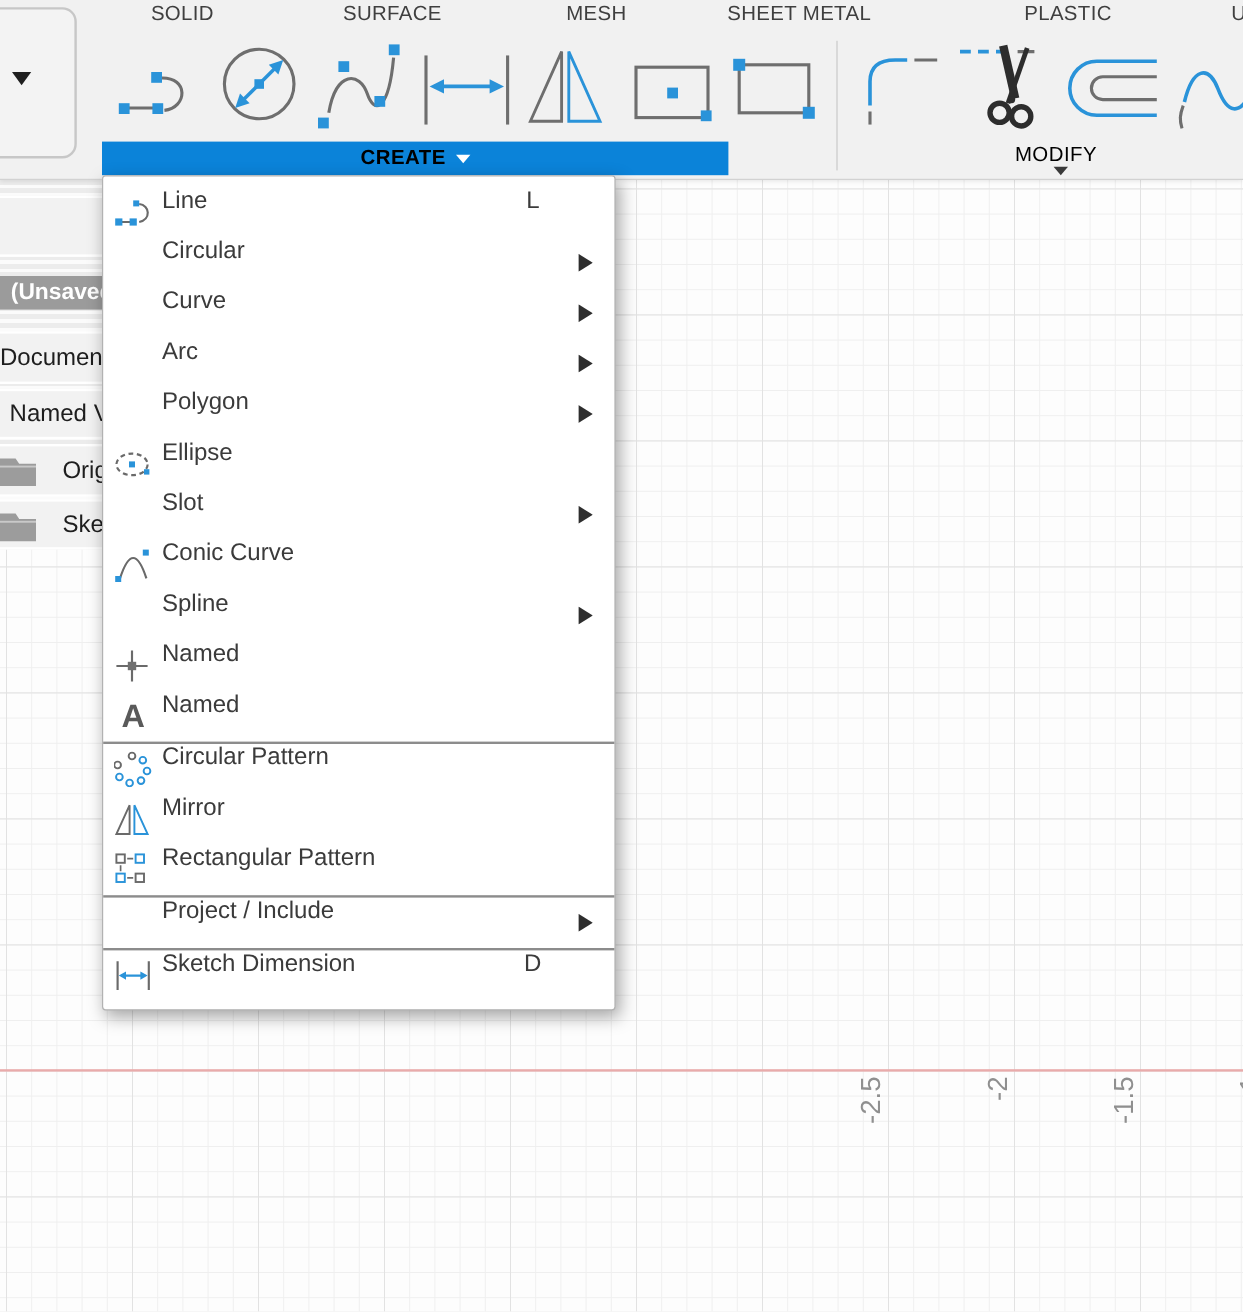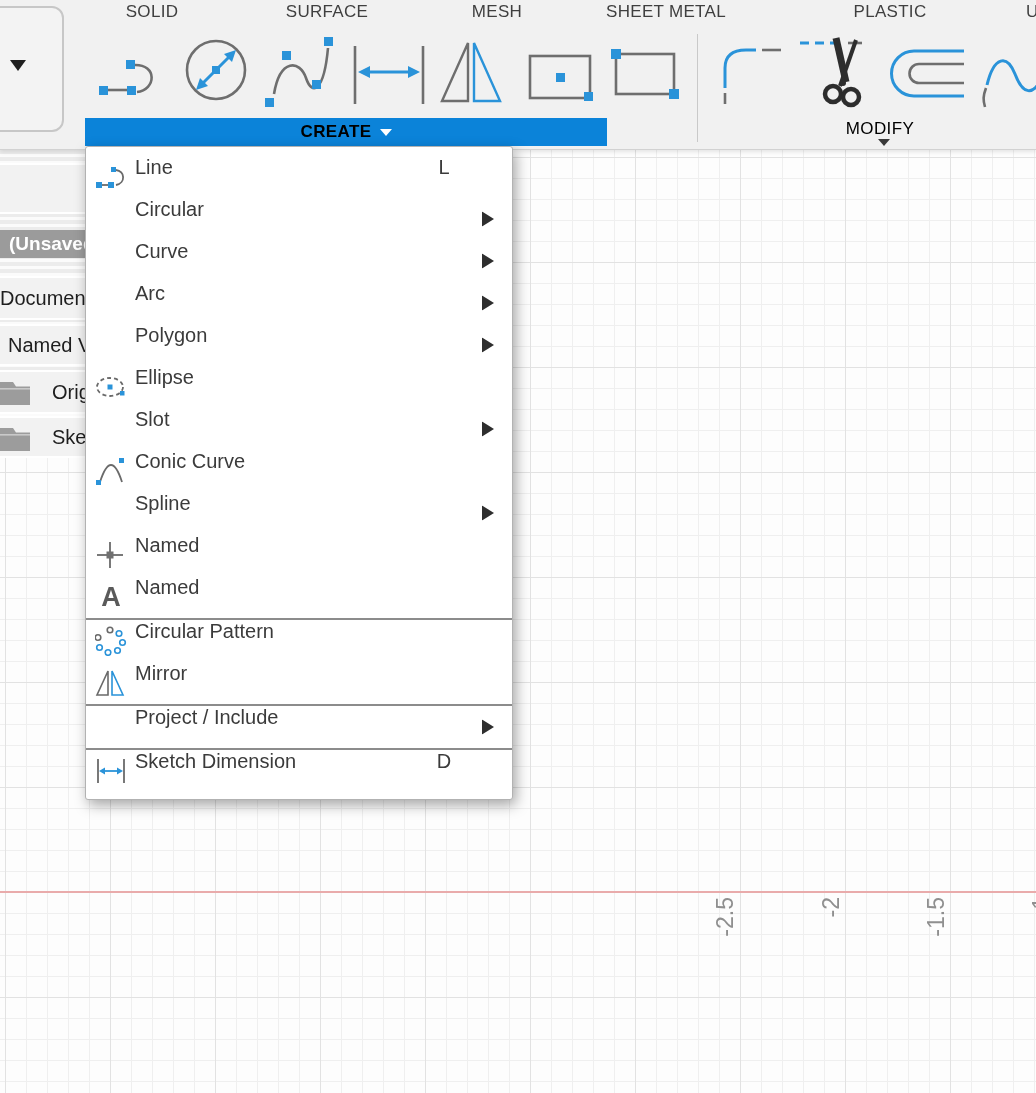--- a/index.html
+++ b/index.html
@@ -350,20 +350,34 @@
     <li class="mi">
       <span class="mic">
         <svg width="32" height="30" viewBox="0 0 32 30" fill="none">
           <path d="M13 3 L13 27 L2 27 Z" stroke="#6a6a6a" stroke-width="1.6"></path>
           <path d="M17 3 L17 27 L28 27 Z" stroke="#2a93d9" stroke-width="1.6"></path>
         </svg>
       </span>
       <span class="mil">Mirror</span>
     </li>
 
+    <li class="mi">
+      <span class="mic">
+        <svg width="32" height="30" viewBox="0 0 32 30" fill="none">
+          <rect x="2" y="2" width="7" height="7" stroke="#6a6a6a" stroke-width="1.6"></rect>
+          <rect x="18" y="2" width="7" height="7" stroke="#2a93d9" stroke-width="1.6"></rect>
+          <rect x="2" y="18" width="7" height="7" stroke="#2a93d9" stroke-width="1.6"></rect>
+          <rect x="18" y="18" width="7" height="7" stroke="#6a6a6a" stroke-width="1.6"></rect>
+          <line x1="11" y1="5.5" x2="16" y2="5.5" stroke="#6a6a6a" stroke-width="1.4"></line>
+          <line x1="11" y1="21.5" x2="16" y2="21.5" stroke="#6a6a6a" stroke-width="1.4"></line>
+          <line x1="5.5" y1="11" x2="5.5" y2="16" stroke="#6a6a6a" stroke-width="1.4"></line>
+        </svg>
+      </span>
+      <span class="mil">Rectangular Pattern</span>
+    </li>
 
     <li class="mdiv"></li>
 
     <li class="mi">
       <span class="mil">Project / Include</span>
       <span class="mia"><svg width="12" height="15" viewBox="0 0 12 15">
             <polygon points="0,0 12,7.5 0,15" fill="#2e2e2e"></polygon>
           </svg></span>
     </li>
 

